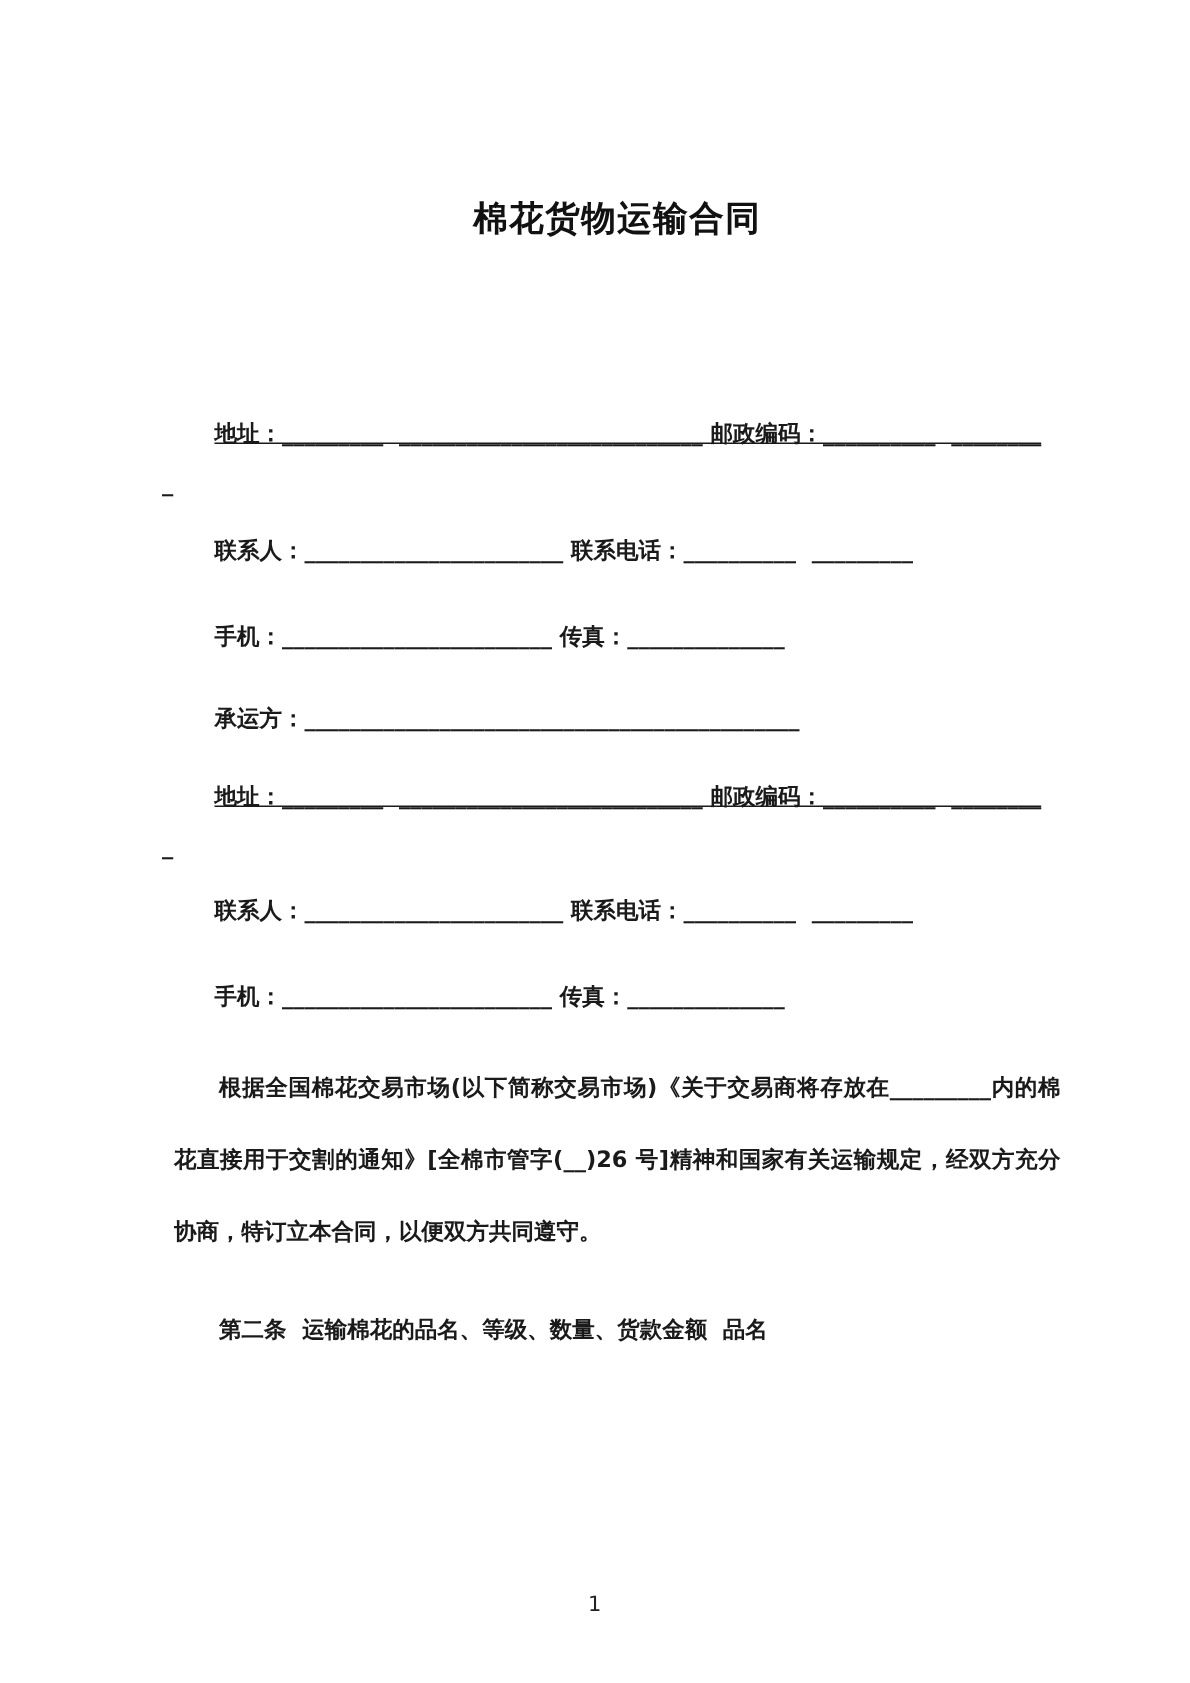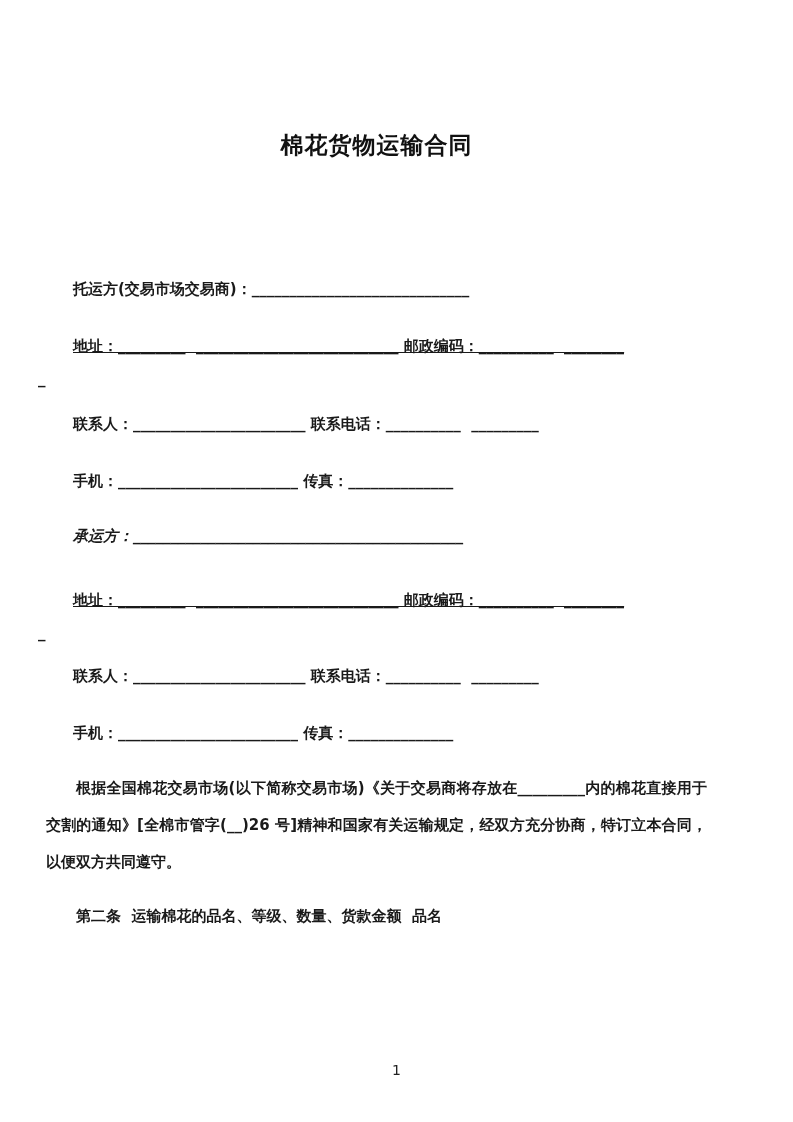--- a/index.html
+++ b/index.html
@@ -10,21 +10,21 @@
   .page {
     position: relative;
     width: 793px;
     height: 1122px;
     margin: 0 auto;
     background: #ffffff;
     overflow: hidden;
     font-family: "DejaVu Sans", "Liberation Sans", sans-serif;
     color: #1a1a1a;
     box-sizing: border-box;
-    padding: 130px 86px 0 46px;
+    padding: 130px 86px 0 116px;
   }
   .doc-title {
     margin: 0;
     text-align: center;
     font-size: 23px;
     font-weight: bold;
     color: #111;
     letter-spacing: 1px;
   }
   .form-block {
@@ -37,32 +37,32 @@
     line-height: 20px;
     white-space: pre-wrap;
     word-break: break-all;
   }
   .overflow-line {
     margin-left: -8px;            
     line-height: 20px;
   }
   .mb-37 { margin-bottom: 37px; }
   .mb-35 { margin-bottom: 35px; }
-  .mb-32 { margin-bottom: 44px; font-style: italic; }
+  .mb-32 { margin-bottom: 32px; }
   .mb-27 { margin-bottom: 27px; }
   .mb-25 { margin-bottom: 25px; }
   .mb-23 { margin-bottom: 23px; }
   .mb-13 { margin-bottom: 13px; text-decoration: underline; }
   .paragraphs {
     font-size: 15px;
     font-weight: 600;
   }
   .para {
     margin: 0 0 17px 0;
-    line-height: 37px;
+    line-height: 48px;
     text-indent: 2em;
     text-align: justify;
     white-space: pre-wrap;
     word-break: break-all;
   }
   .para.last { margin-bottom: 0; }
   .page-number {
     position: absolute;
     left: 0;
     right: 0;
@@ -75,21 +75,20 @@
 </style>
 </head>
 <body>
 
 <div class="page">
 
   <h1 class="doc-title">棉花货物运输合同</h1>
 
   <div class="form-block">
 
-    <div class="form-line mb-37">托运方(交易市场交易商)：_____________________________</div>
 
     <div class="form-line mb-13">地址：_________  ___________________________ 邮政编码：__________  ________</div>
 
     <div class="overflow-line mb-25">_</div>
 
     <div class="form-line mb-37">联系人：_______________________ 联系电话：__________  _________</div>
 
     <div class="form-line mb-35">手机：________________________ 传真：______________</div>
 
     <div class="form-line mb-32">承运方：____________________________________________</div>

